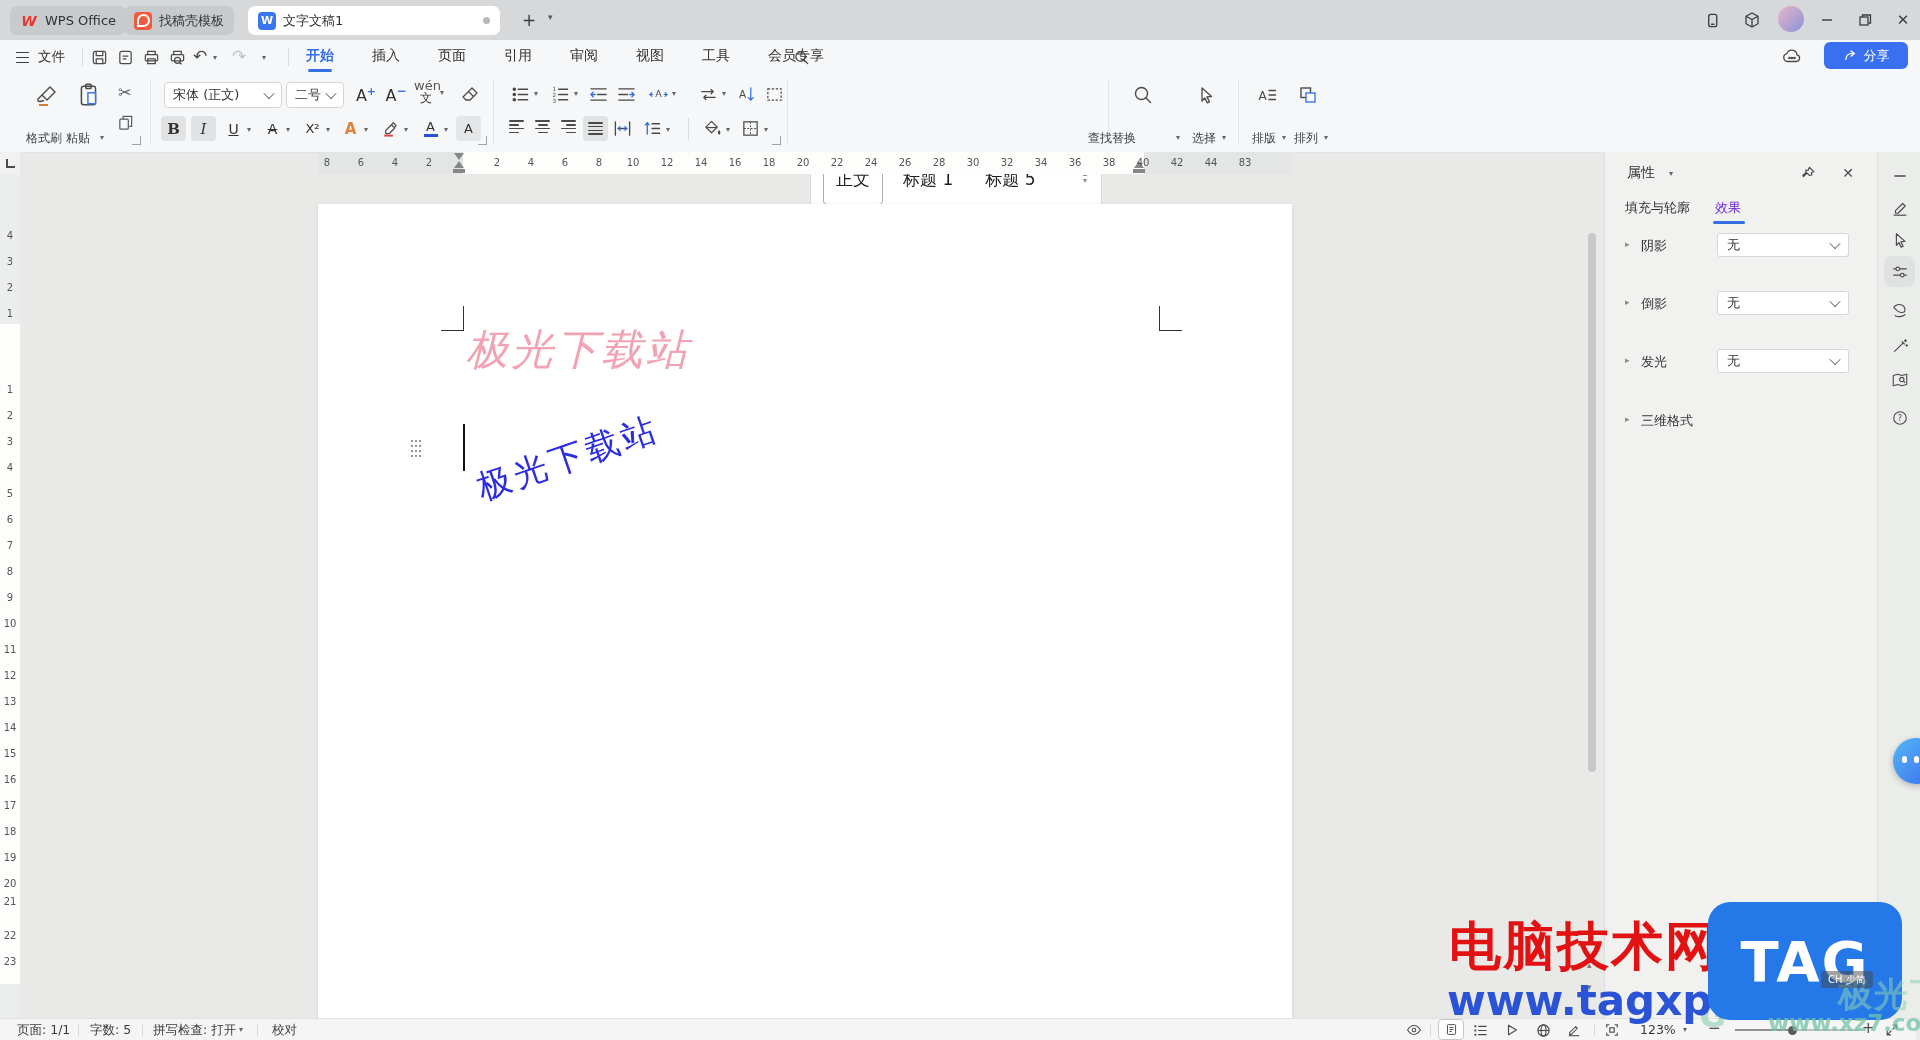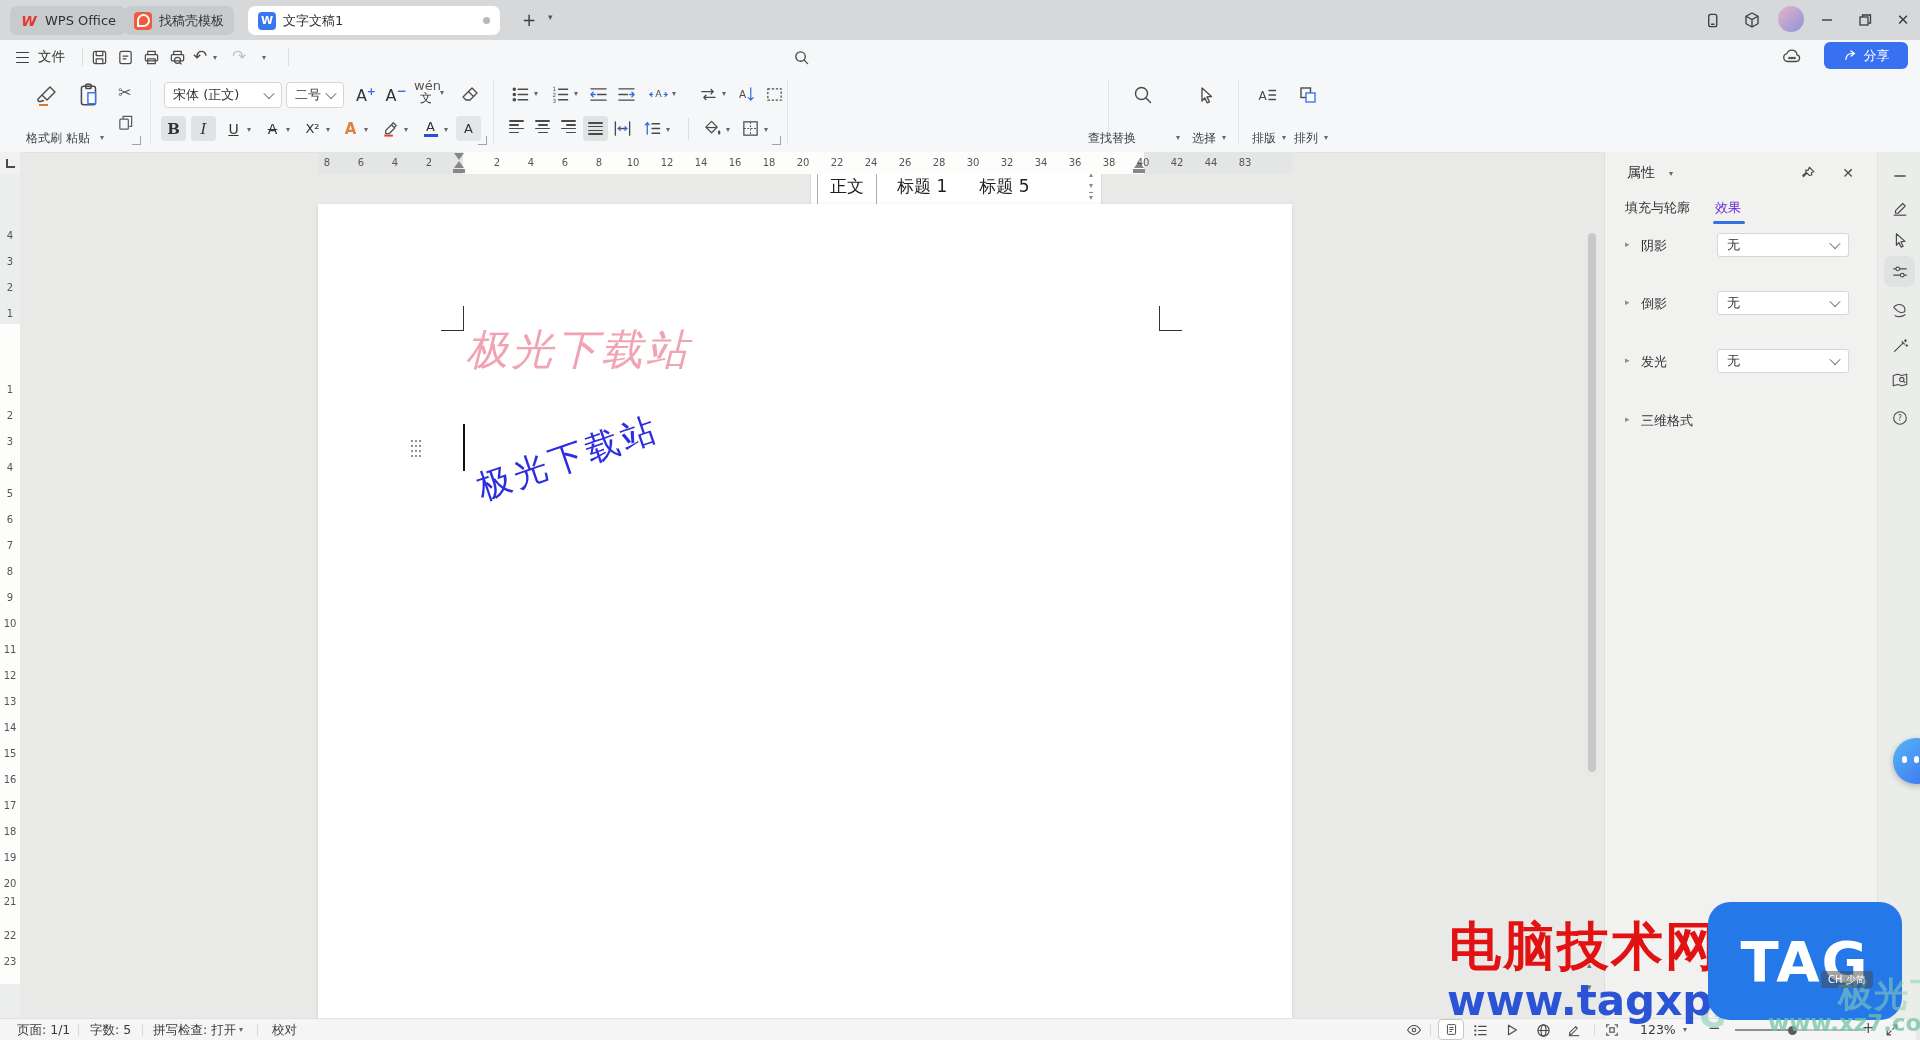--- a/index.html
+++ b/index.html
@@ -30,21 +30,21 @@
   .caret{font-size:8px;color:#666;line-height:1}
   .rb{position:absolute;width:25px;height:25px;border-radius:4px;display:flex;align-items:center;justify-content:center;color:#333}
   .rb.on{background:#e0e2e4}
   .combo{position:absolute;background:#fff;border:1px solid #d4d5d6;border-radius:4px;height:26px;
          display:flex;align-items:center;justify-content:space-between;padding:0 8px;font-size:13px;color:#333;box-sizing:border-box}
   .chev{width:7px;height:7px;border-right:1.4px solid #777;border-bottom:1.4px solid #777;transform:rotate(45deg) translate(-1px,-1px)}
   .al{display:flex;flex-direction:column;align-items:flex-start;gap:2.2px}
   .al i{display:block;height:1.7px;background:#4a4a4a;border-radius:1px}
   .al.c{align-items:center}.al.r{align-items:flex-end}
   .launcher{position:absolute;width:8px;height:8px;border-right:1.5px solid #8b8d8f;border-bottom:1.5px solid #8b8d8f;opacity:.8}
-  #gallery{position:absolute;left:810px;top:78px;width:292px;height:68px;background:#fff;border:1px solid #dbdcdd;border-radius:8px;box-sizing:border-box;display:flex;align-items:center;padding:0 6px;gap:18px}
+  #gallery{position:absolute;left:810px;top:78px;width:292px;height:68px;background:#fff;border:1px solid #dbdcdd;border-radius:8px;box-sizing:border-box;display:flex;align-items:flex-start;padding:0 12px;gap:18px}
   .style-item{height:50px;display:flex;align-items:center;justify-content:center;font-size:17px;color:#1d1f21;padding:0 12px;border-radius:4px;white-space:nowrap}
   .style-item.sel{border:1.5px solid #a9adb0}
   
   #hruler{left:318px;top:152px;width:974px;height:22px;background:#e4e6e6;overflow:hidden}
   #hruler .band{position:absolute;left:145px;width:681px;top:0;bottom:0;background:#fdfdfc}
   .rnum{position:absolute;top:5px;font-size:10px;color:#555;transform:translateX(-50%)}
   #vruler{left:0;top:174px;width:20px;height:844px;background:#eceded;overflow:hidden}
   #vruler .band{position:absolute;top:150px;height:660px;left:0;right:0;background:#fdfdfc}
   .vnum{position:absolute;left:50%;font-size:10px;color:#555;transform:translateX(-50%)}
   .tri-down{width:0;height:0;border-left:5px solid transparent;border-right:5px solid transparent;border-top:7px solid #85878a}
@@ -163,20 +163,30 @@
         <circle cx="9" cy="12" r="3.2"></circle>
         <path d="M11.3 14.3l2 2"></path>
       </svg>
   </div>
   <span class="abs" style="left:193px;top:6px;font-size:17px;color:#4a4a4a">↶</span>
   <span class="abs caret" style="left:213px;top:14px">▾</span>
   <span class="abs" style="left:232px;top:6px;font-size:17px;color:#c0c2c3">↷</span>
   <span class="abs caret" style="left:262px;top:14px">▾</span>
   <div class="abs vdiv" style="left:288px;top:8px;height:18px"></div>
 
+  <div class="abs" style="left:300px;top:7px;display:flex;gap:26px">
+      <span class="menu-item active">开始<i class="mi-underline"></i></span>
+      <span class="menu-item">插入</span>
+      <span class="menu-item">页面</span>
+      <span class="menu-item">引用</span>
+      <span class="menu-item">审阅</span>
+      <span class="menu-item">视图</span>
+      <span class="menu-item">工具</span>
+      <span class="menu-item">会员专享</span>
+    </div>
 
   <div class="abs ic" style="left:790px;top:7px;width:22px;height:20px">
     <svg width="17" height="17" viewBox="0 0 18 18" fill="none" stroke="#4a4a4a" stroke-width="1.4" stroke-linecap="round">
         <circle cx="8" cy="8" r="5"></circle>
         <path d="M11.8 11.8l3.7 3.7"></path>
       </svg>
   </div>
 
   <div class="abs ic" style="left:1778px;top:4px;width:28px;height:26px">
     <svg width="22" height="22" viewBox="0 0 22 22" fill="none" stroke="#4a4a4a" stroke-width="1.3">

